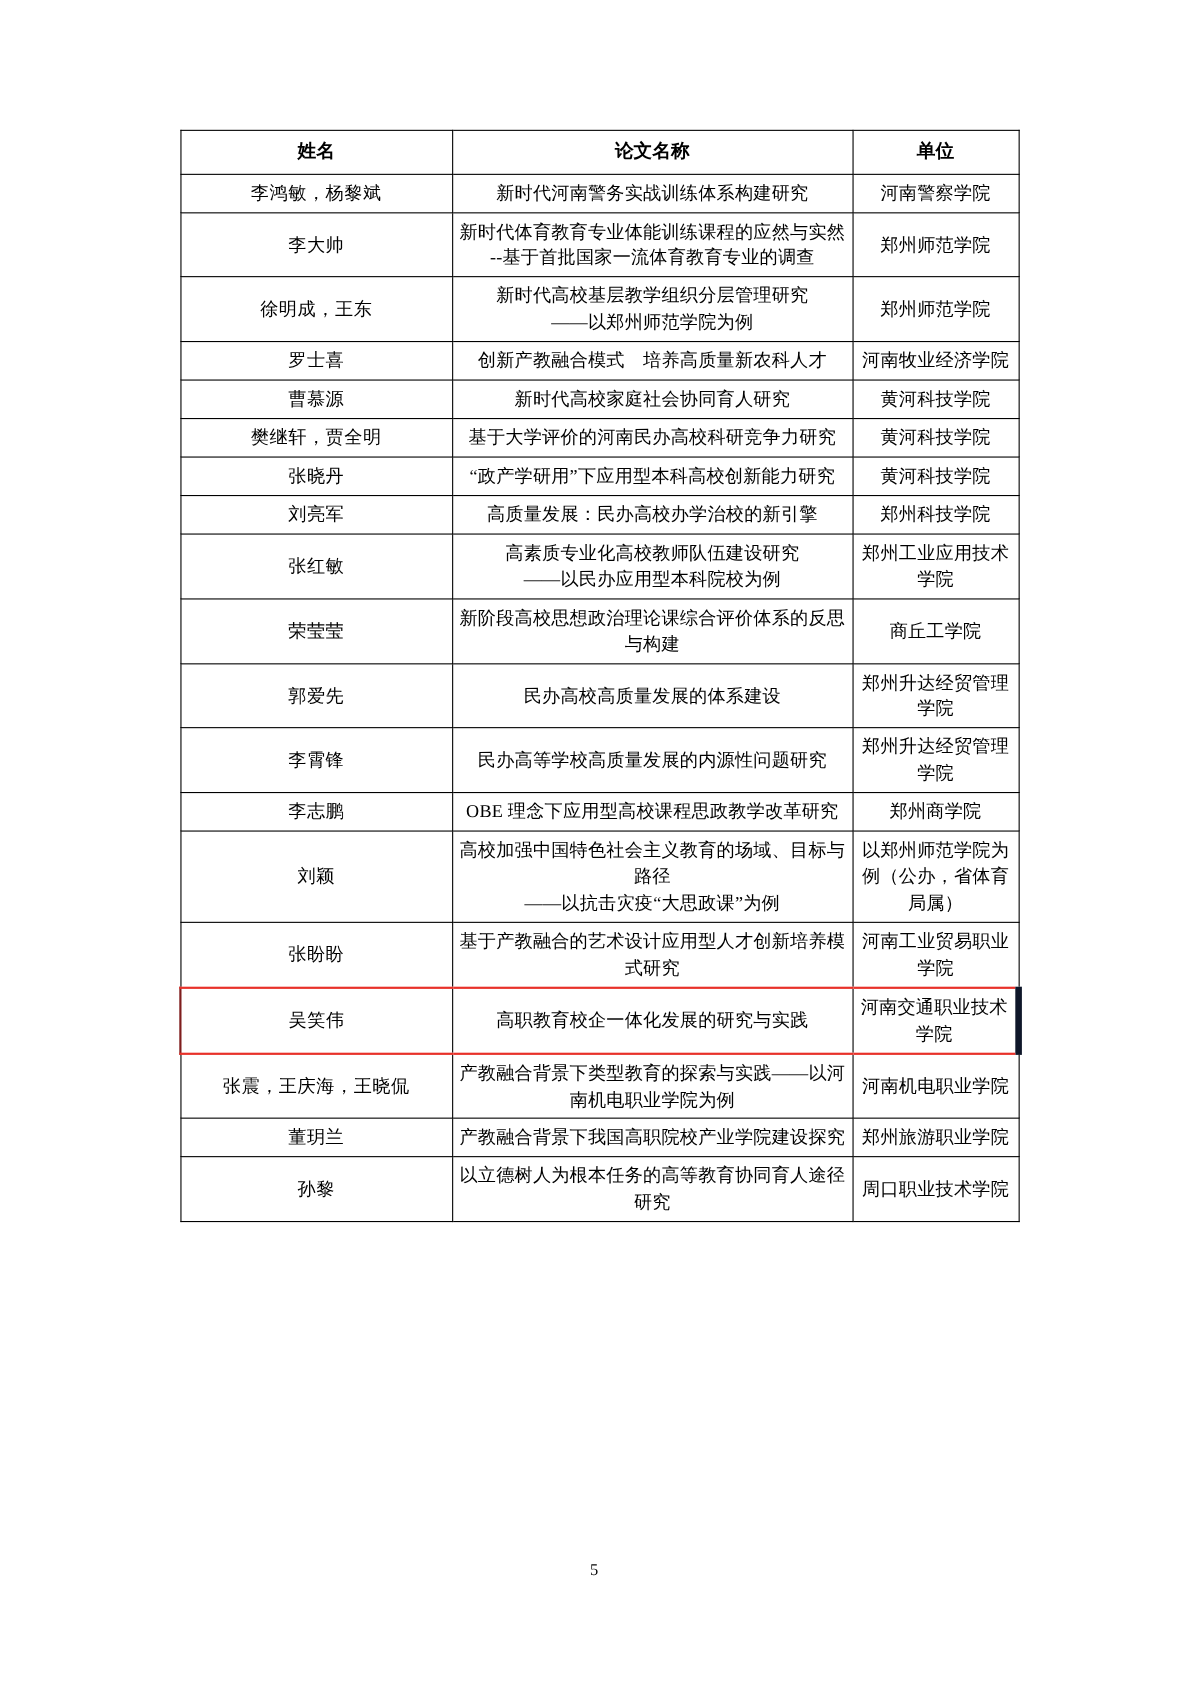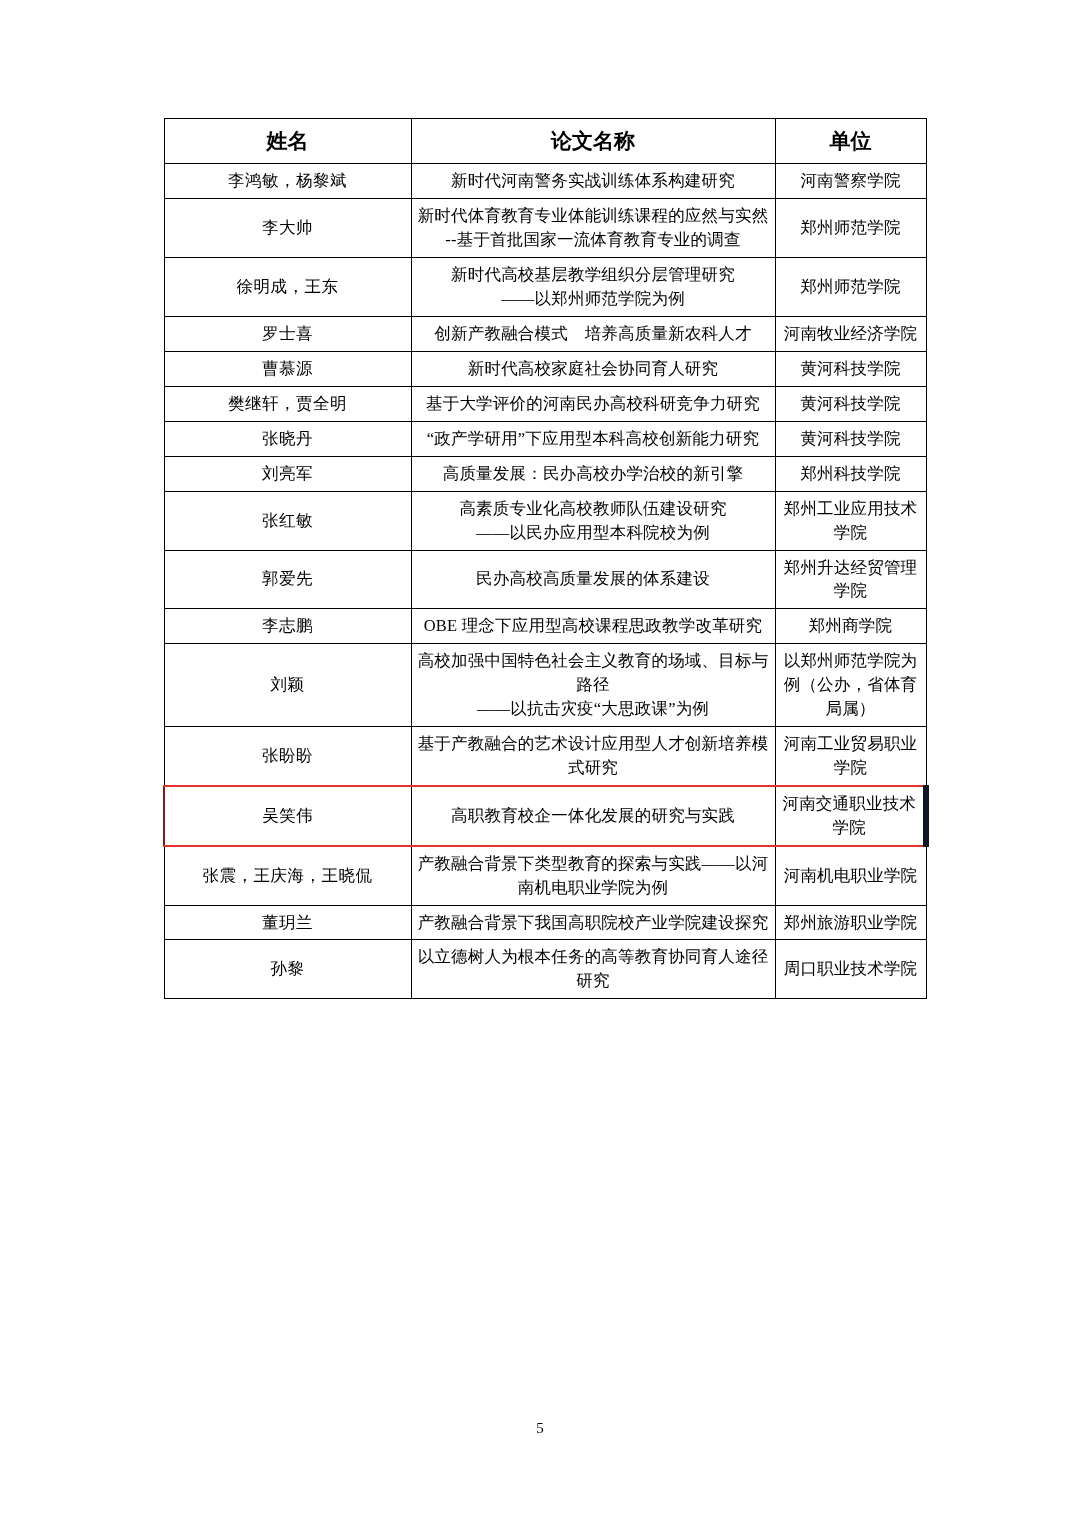--- a/index.html
+++ b/index.html
@@ -31,21 +31,21 @@
     padding: 5px 6px;
     text-align: center;
     vertical-align: middle;
     font-size: 16.5px;
     line-height: 1.45;
     font-weight: normal;
     font-family: "Liberation Serif", "DejaVu Serif", serif;
   }
   table.doc-table thead th {
     font-weight: bold;
-    font-size: 21px;
+    font-size: 17px;
     padding: 7px 6px;
   }
   col.c-name { width: 247px; }
   col.c-title { width: 364px; }
   col.c-unit { width: 151px; }
 
   td.name-cell { letter-spacing: 0.5px; }
   td.title-cell { letter-spacing: 0.2px; }
   td.unit-cell { letter-spacing: 0.2px; }
 
@@ -131,22 +131,32 @@
           <td class="title-cell multiline">高质量发展：民办高校办学治校的新引擎</td>
           <td class="unit-cell multiline">郑州科技学院</td>
         </tr>
         <tr>
           <td class="name-cell multiline">张红敏</td>
           <td class="title-cell multiline">高素质专业化高校教师队伍建设研究
 ——以民办应用型本科院校为例</td>
           <td class="unit-cell multiline">郑州工业应用技术学院</td>
         </tr>
         <tr>
+          <td class="name-cell multiline">荣莹莹</td>
+          <td class="title-cell multiline">新阶段高校思想政治理论课综合评价体系的反思与构建</td>
+          <td class="unit-cell multiline">商丘工学院</td>
+        </tr>
+        <tr>
           <td class="name-cell multiline">郭爱先</td>
           <td class="title-cell multiline">民办高校高质量发展的体系建设</td>
+          <td class="unit-cell multiline">郑州升达经贸管理学院</td>
+        </tr>
+        <tr>
+          <td class="name-cell multiline">李霄锋</td>
+          <td class="title-cell multiline">民办高等学校高质量发展的内源性问题研究</td>
           <td class="unit-cell multiline">郑州升达经贸管理学院</td>
         </tr>
         <tr>
           <td class="name-cell multiline">李志鹏</td>
           <td class="title-cell multiline">OBE 理念下应用型高校课程思政教学改革研究</td>
           <td class="unit-cell multiline">郑州商学院</td>
         </tr>
         <tr>
           <td class="name-cell multiline">刘颖</td>
           <td class="title-cell multiline">高校加强中国特色社会主义教育的场域、目标与路径

